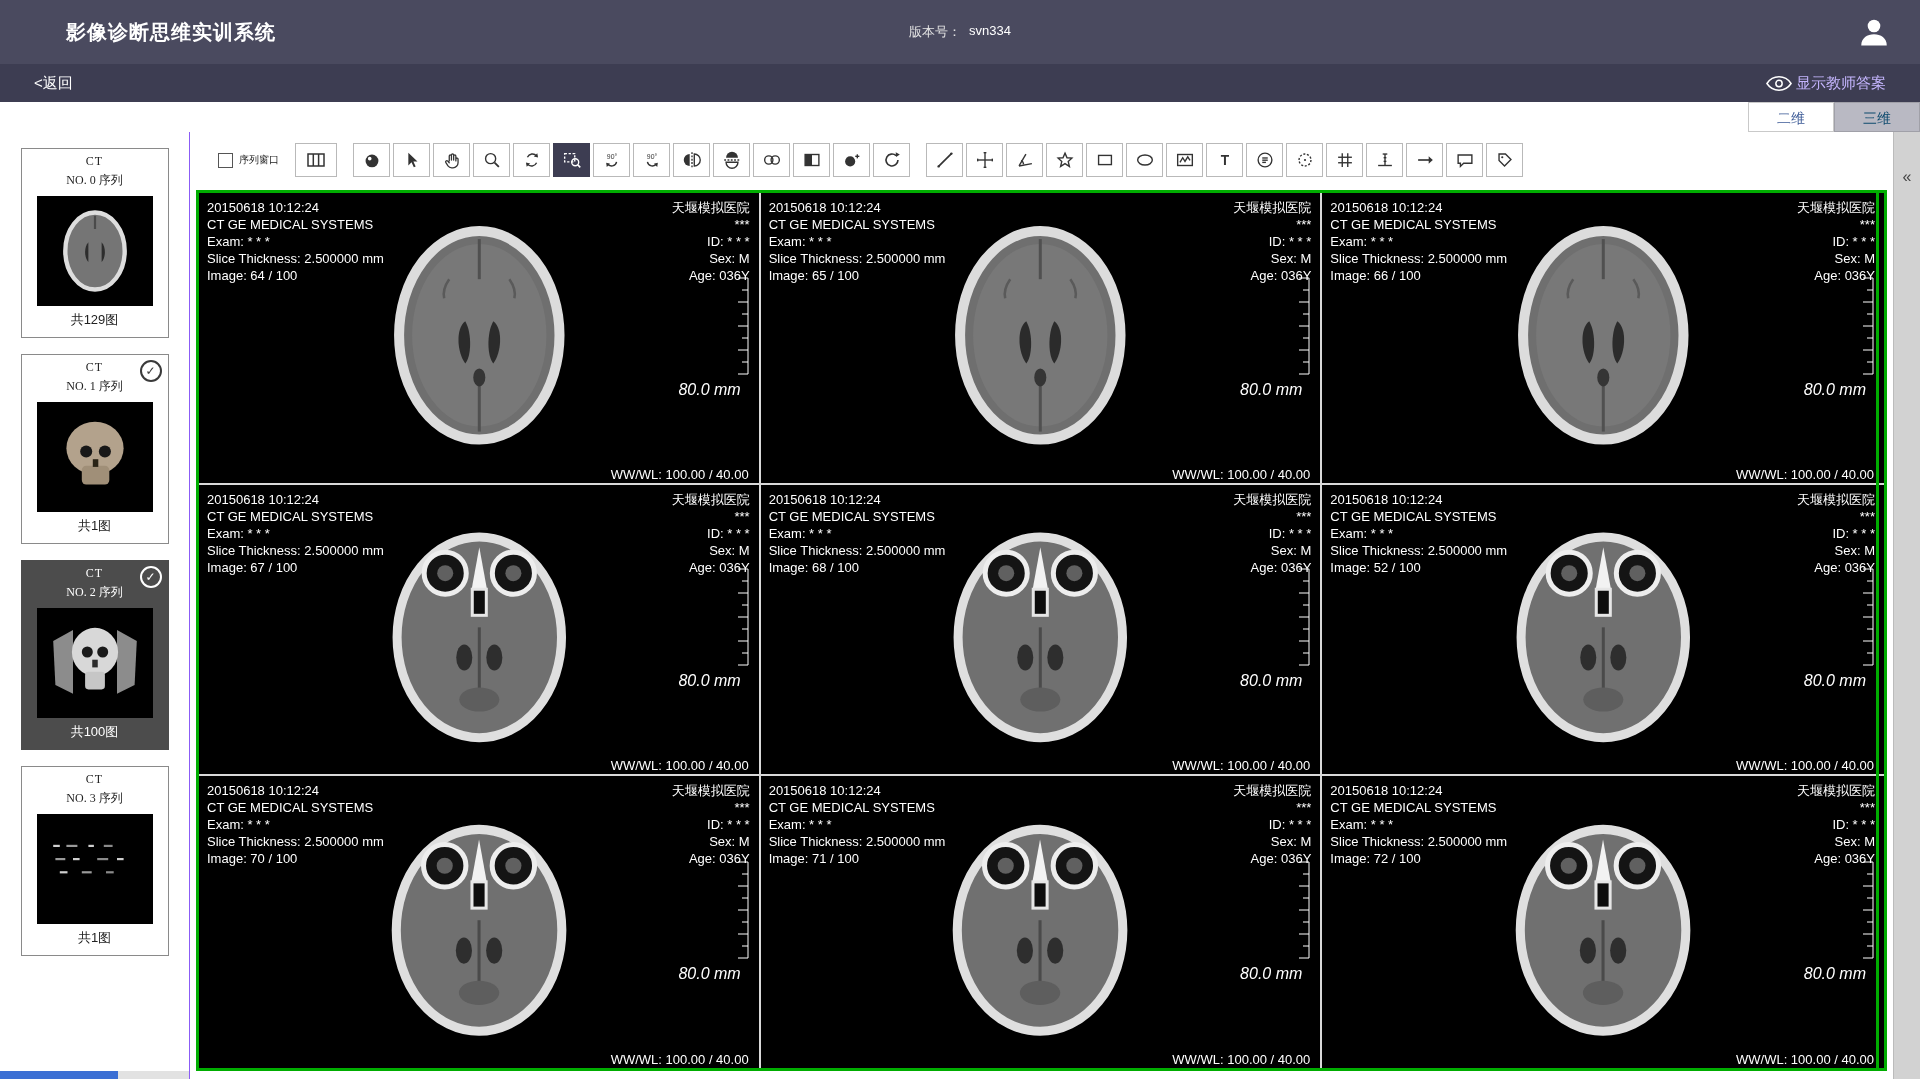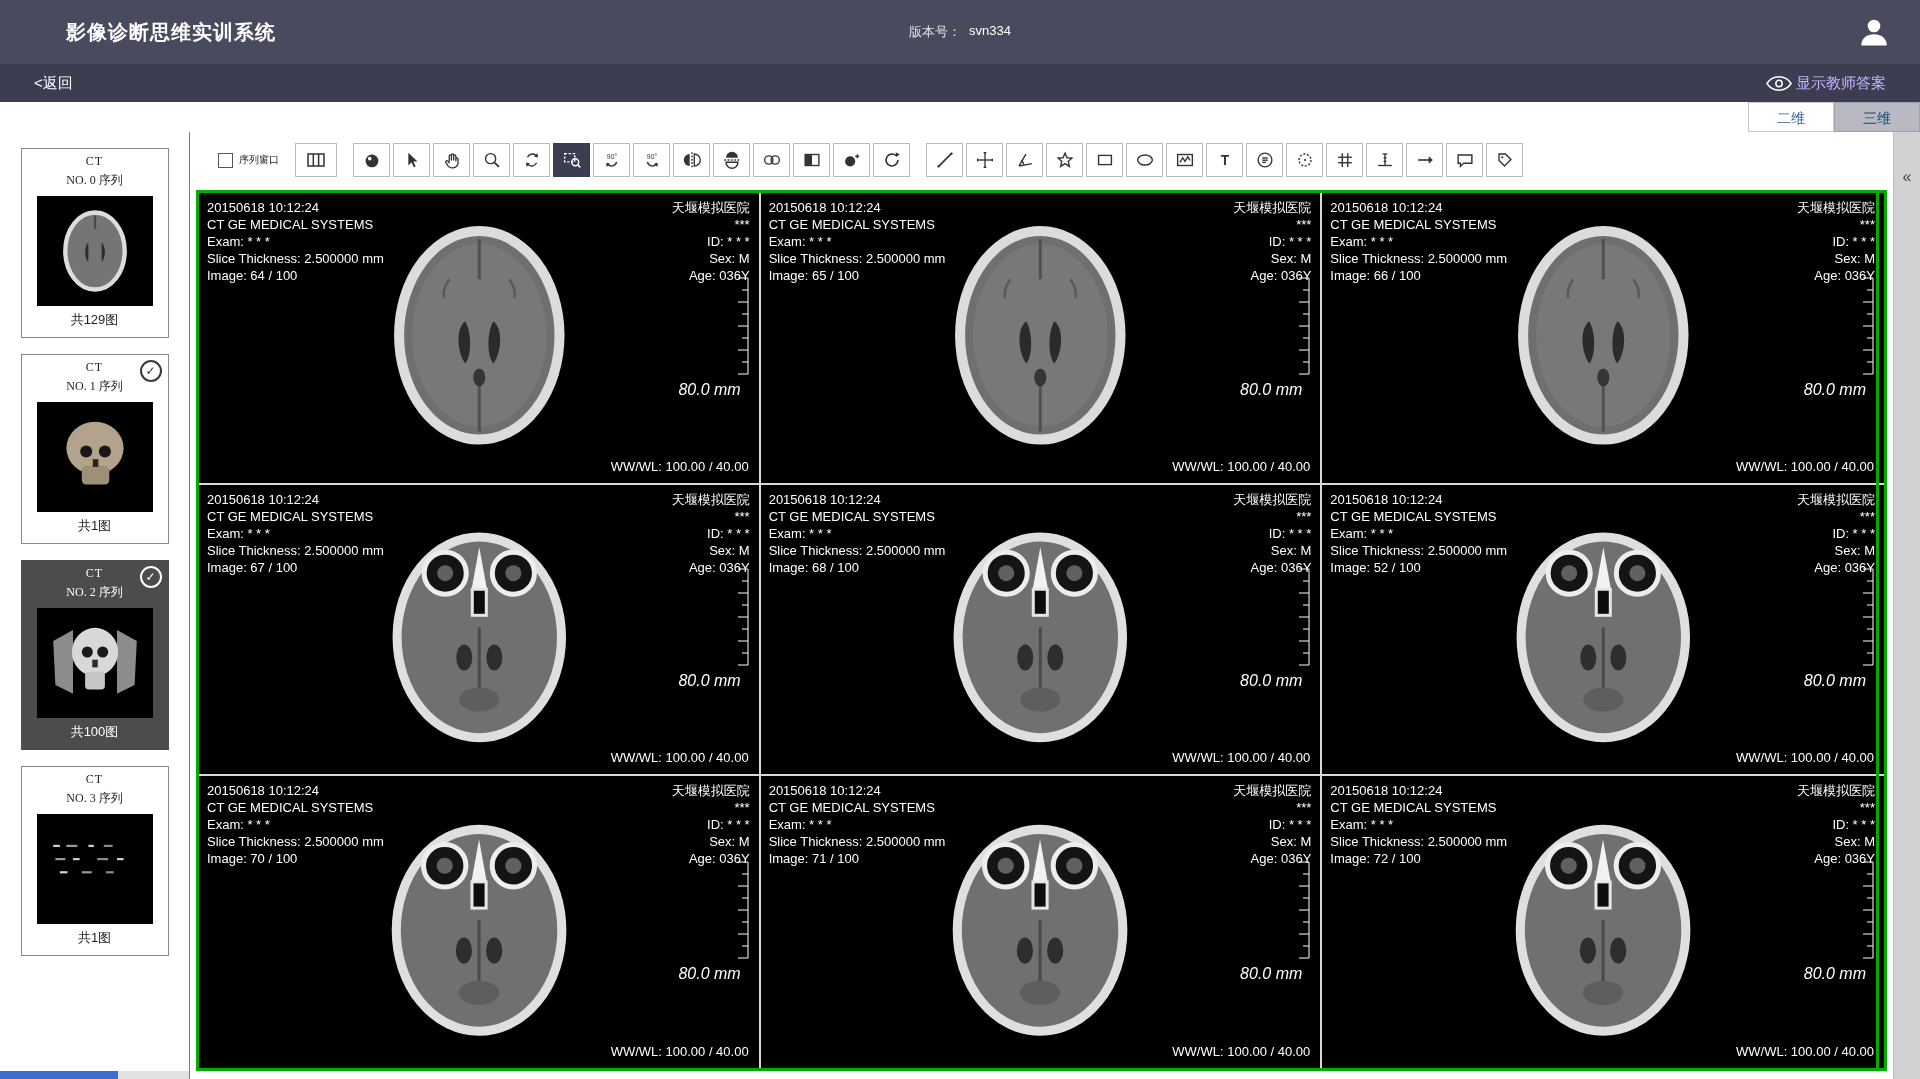--- a/index.html
+++ b/index.html
@@ -59,21 +59,21 @@
   .viewer{flex:1;margin:2px 6px 8px 6px;position:relative;border:3px solid #00ad00;background:#000;min-height:0;}
   .viewer-grid{width:100%;height:100%;display:grid;grid-template-columns:repeat(3,1fr);grid-template-rows:repeat(3,1fr);}
   .cell{position:relative;background:#000;overflow:hidden;border-right:2px solid #d9d9d9;border-bottom:2px solid #d9d9d9;cursor:pointer;}
   .cell:nth-child(3n){border-right:none;}
   .cell:nth-child(n+7){border-bottom:none;}
   .ct-wrap{position:absolute;inset:0;display:flex;align-items:center;justify-content:center;}
   .ct-wrap svg{height:90%;}
   .ov{position:absolute;color:#fff;font-size:13px;line-height:17px;z-index:3;}
   .ov.tl{top:6px;left:8px;text-align:left;}
   .ov.tr{top:6px;right:9px;text-align:right;}
-  .ov.br{bottom:8px;right:10px;}
+  .ov.br{bottom:0;right:10px;}
   .ruler-wrap{position:absolute;right:10px;top:50%;transform:translateY(-50%);display:flex;flex-direction:column;align-items:flex-end;z-index:3;}
   .scale-label{color:#fff;font-size:16px;font-style:italic;margin-top:6px;margin-right:8px;}
   .green-line{position:absolute;top:0;bottom:0;right:5px;width:3px;background:#00ad00;z-index:6;pointer-events:none;}
 
   
   .gutter{width:26px;background:#d2d2d2;border-left:1px solid #bbb;display:flex;flex-direction:column;align-items:center;}
   .collapse-ic{margin-top:36px;font-size:16px;color:#444;cursor:pointer;user-select:none;}
 </style>
 </head>
 <body>

